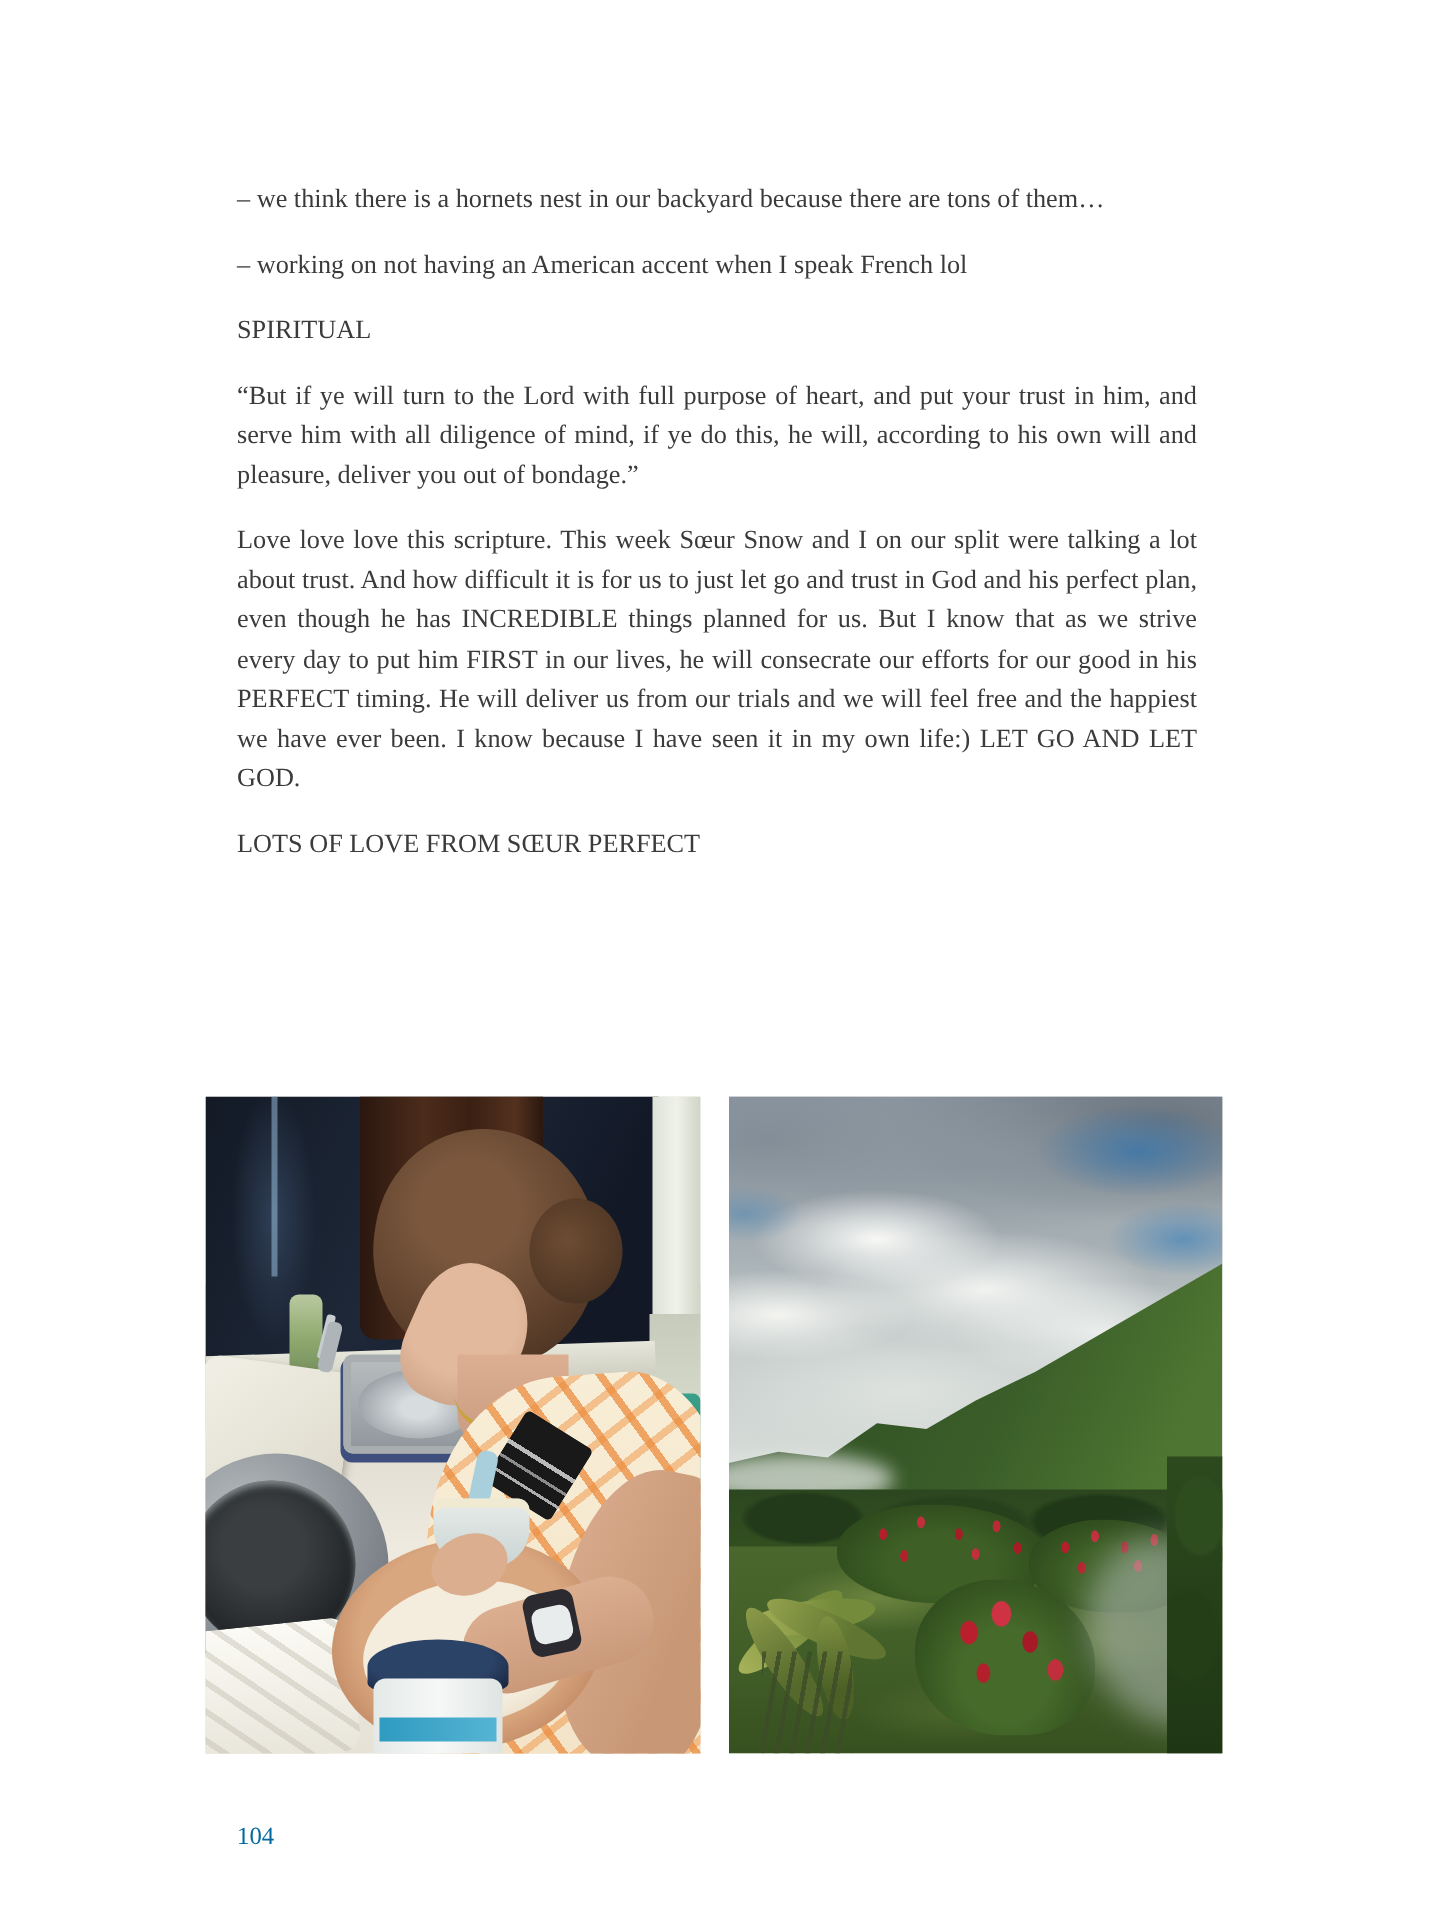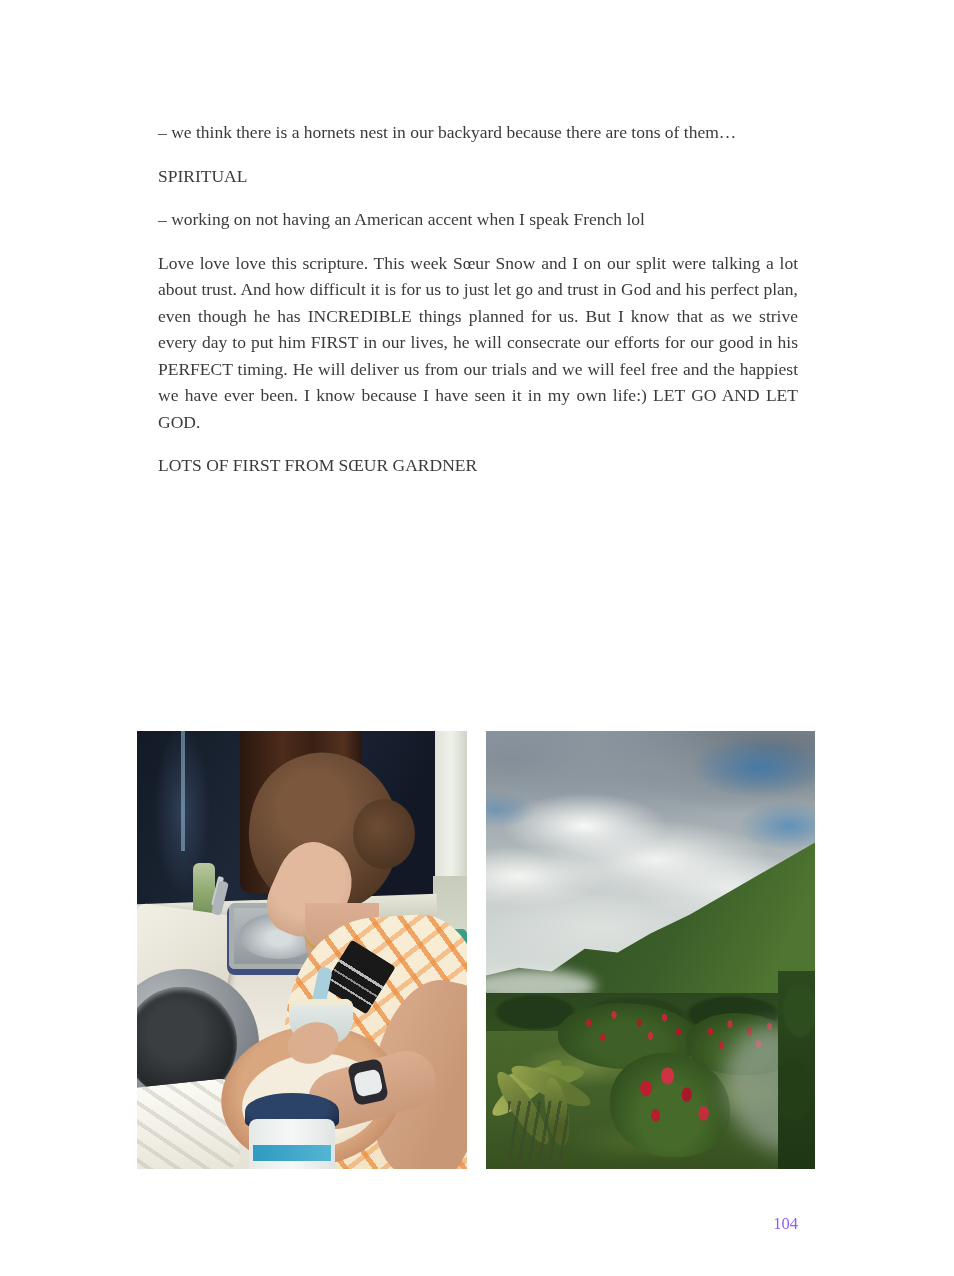--- a/index.html
+++ b/index.html
@@ -210,36 +210,37 @@
     transform: rotate(-24deg); }
   .r-foliage-right { left:292px; top:240px; width:37px; height:198px;
     background:
       radial-gradient(26px 40px at 60% 20%, #2e4d1f 60%, transparent 70%),
       radial-gradient(30px 46px at 40% 60%, #243f18 60%, transparent 70%),
       linear-gradient(180deg,#2c4a1e,#1f3614); }
 
   .page-number {
     position: absolute;
     left: 158px; top: 1214px; width: 640px;
-    text-align: right;
+    text-align: left;
     font-size: 16.5px; line-height: 20px;
-    color: #8b5cf6;
+    color: #0369a1;
   }
 </style>
 </head>
 <body>
 
 <div class="page">
 
   <div class="text-block">
     <p>– we think there is a hornets nest in our backyard because there are tons of them…</p>
+    <p>– working on not having an American accent when I speak French lol</p>
     <p>SPIRITUAL</p>
-    <p>– working on not having an American accent when I speak French lol</p>
+    <p>“But if ye will turn to the Lord with full purpose of heart, and put your trust in him, and serve him with all diligence of mind, if ye do this, he will, according to his own will and pleasure, deliver you out of bondage.”</p>
     <p>Love love love this scripture. This week Sœur Snow and I on our split were talking a lot about trust. And how difficult it is for us to just let go and trust in God and his perfect plan, even though he has INCREDIBLE things planned for us. But I know that as we strive every day to put him FIRST in our lives, he will consecrate our efforts for our good in his PERFECT timing. He will deliver us from our trials and we will feel free and the happiest we have ever been. I know because I have seen it in my own life:) LET GO AND LET GOD.</p>
-    <p>LOTS OF FIRST FROM SŒUR GARDNER</p>
+    <p>LOTS OF LOVE FROM SŒUR PERFECT</p>
   </div>
 
   <div class="photos">
 
     <div class="photo left">
       <div class="k-tiles"></div>
       <div class="k-counter"></div>
       <div class="k-window"></div>
       <div class="k-streak"></div>
       <div class="k-curtain"></div>

